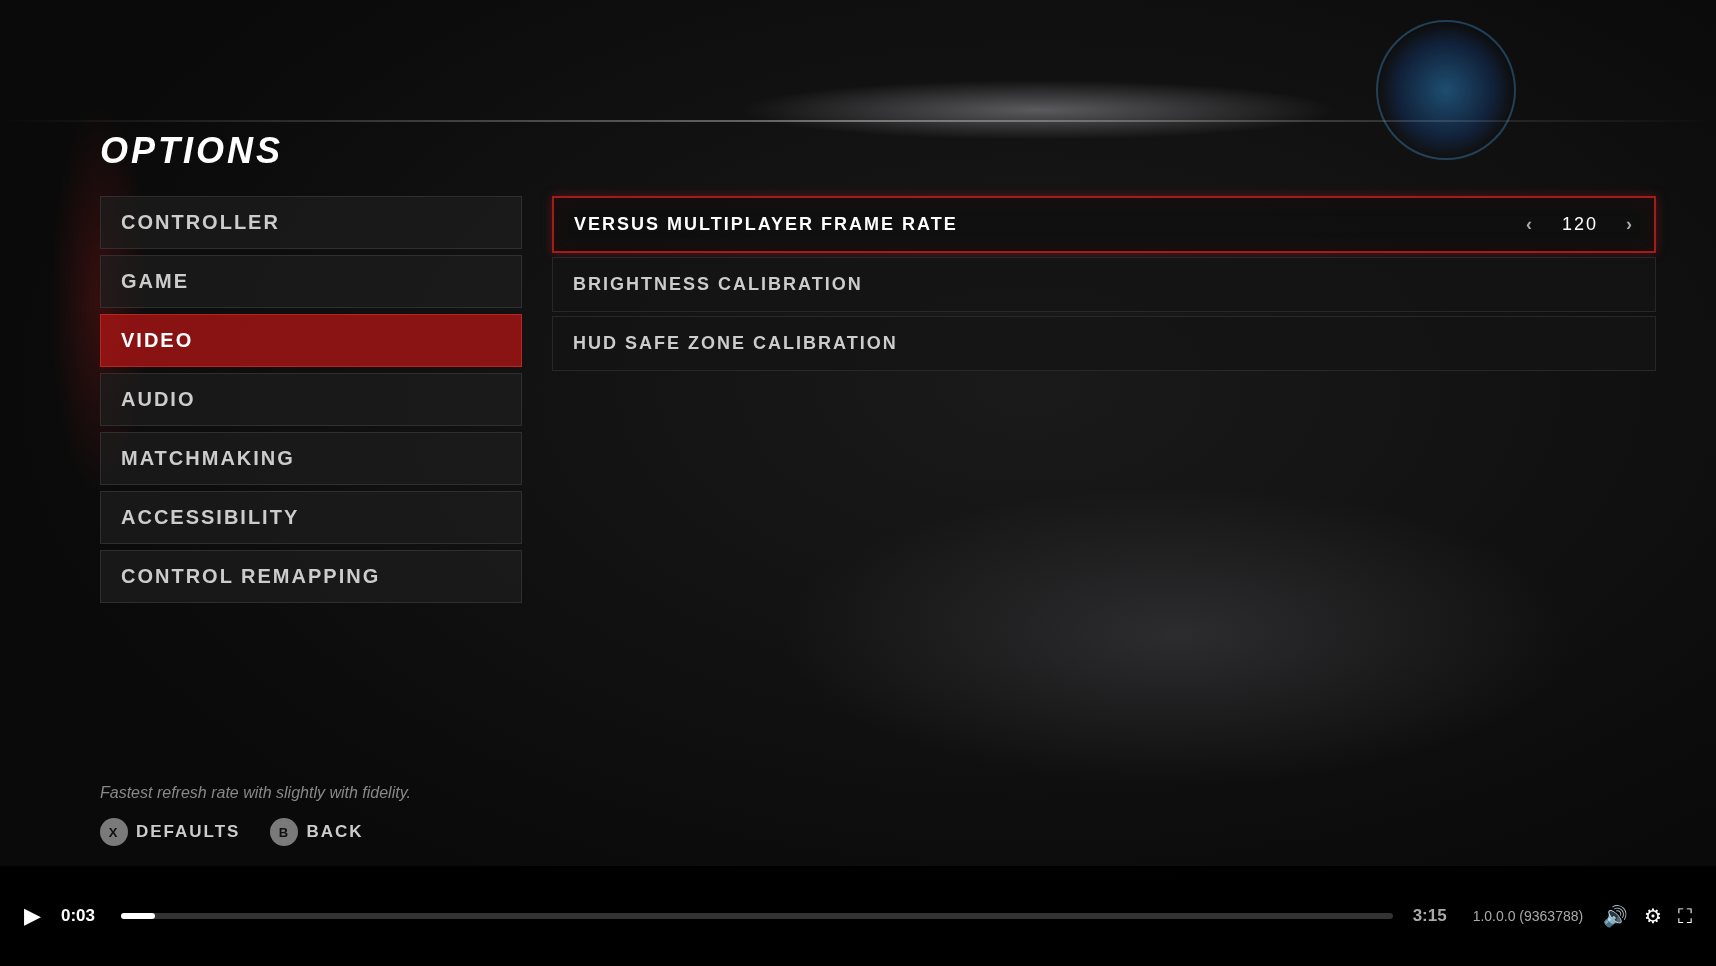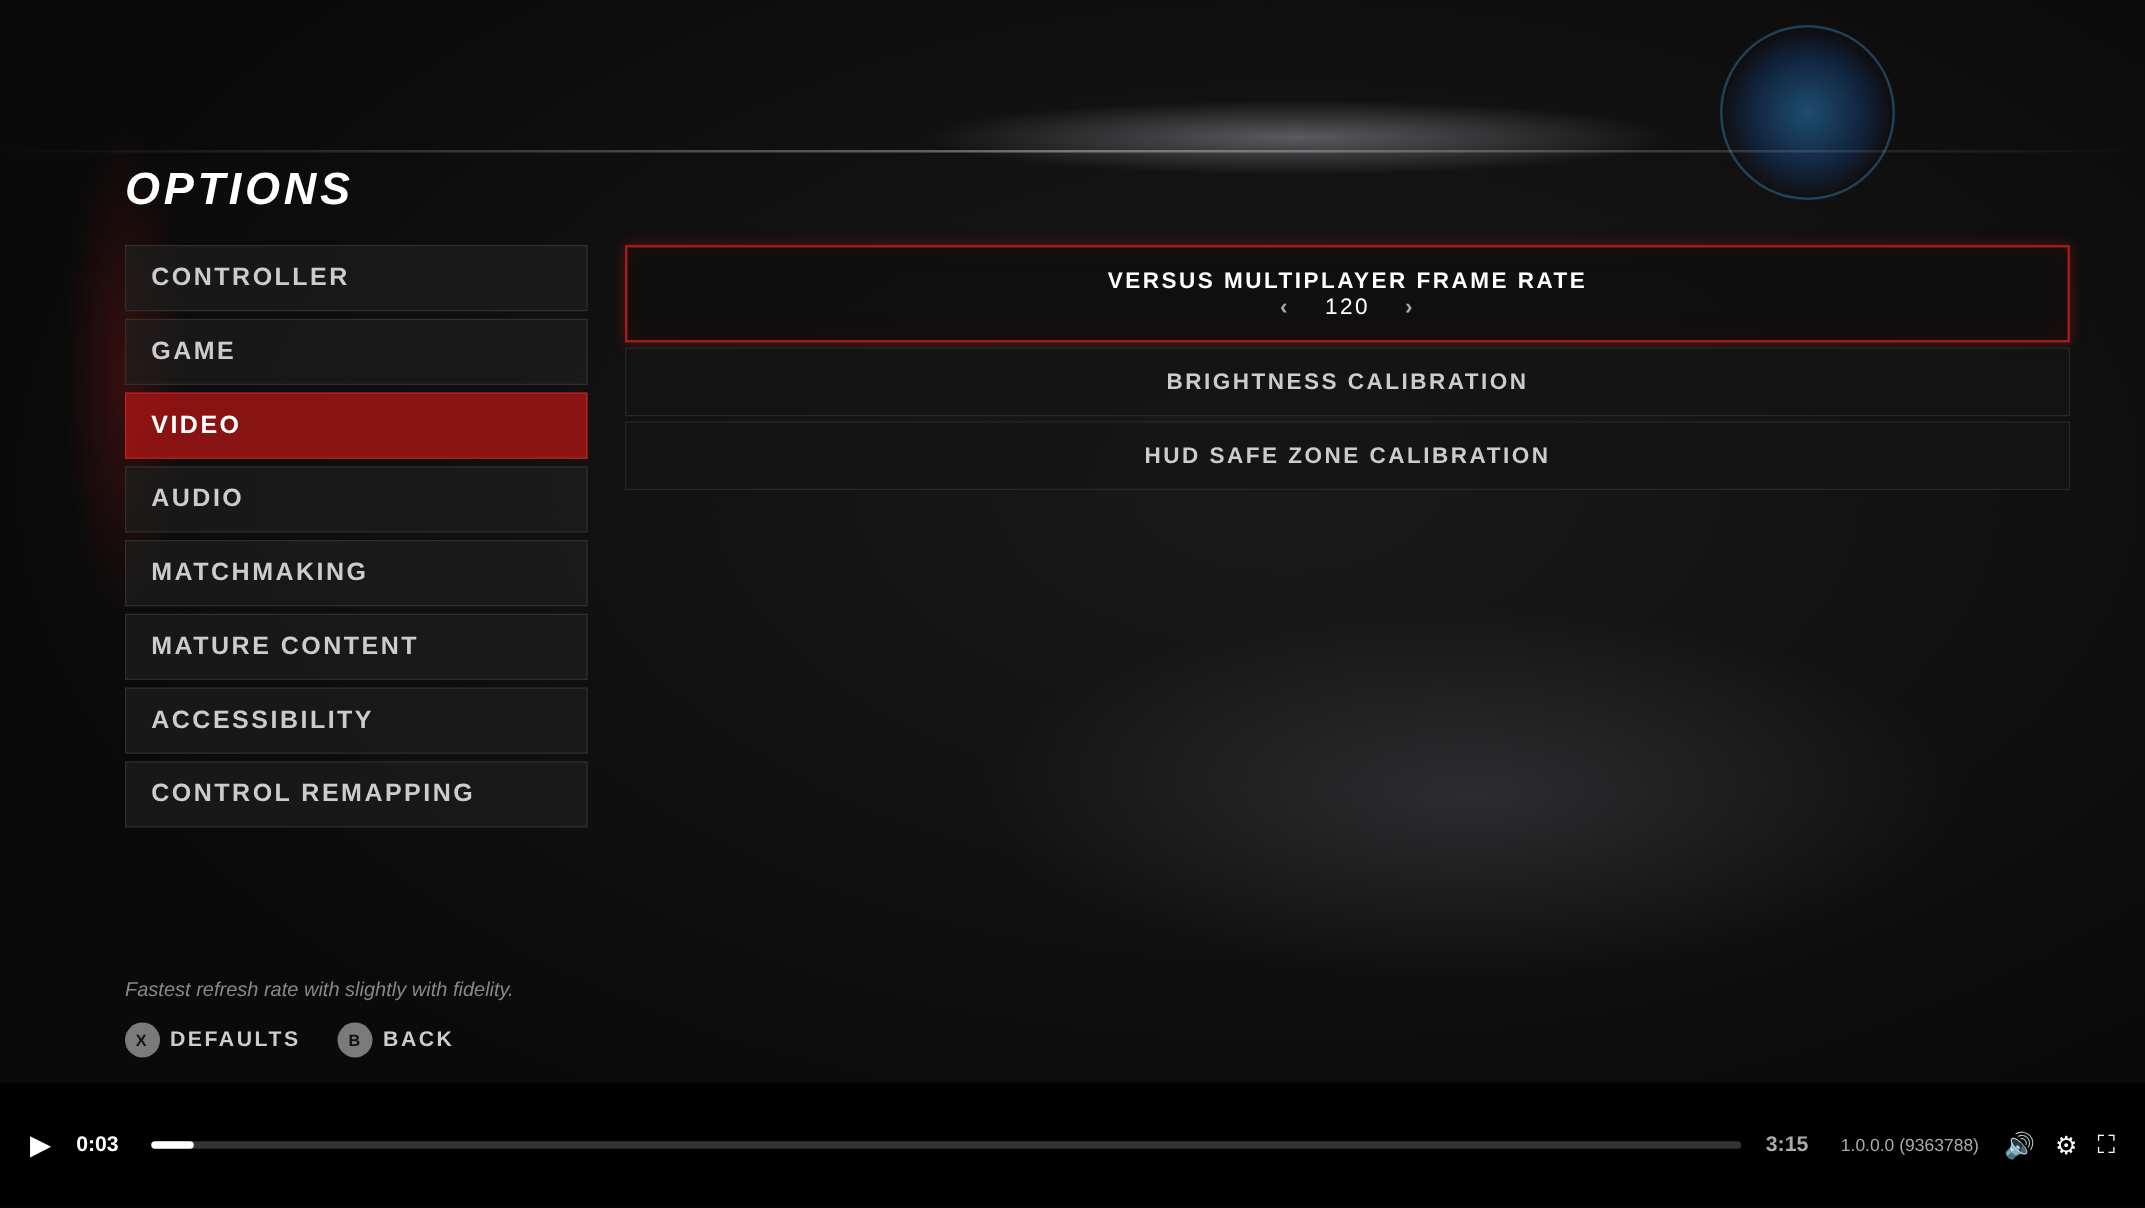--- a/index.html
+++ b/index.html
@@ -84,21 +84,21 @@
 
     
     .main-layout {
       display: flex;
       gap: 30px;
       align-items: flex-start;
     }
 
     
     .sidebar {
-      width: 370px;
+      width: 422px;
       flex-shrink: 0;
       display: flex;
       flex-direction: column;
       gap: 6px;
     }
 
     .sidebar-item {
       display: block;
       padding: 14px 20px;
       color: #ccc;
@@ -123,30 +123,29 @@
     .right-panel {
       flex: 1;
       display: flex;
       flex-direction: column;
       gap: 4px;
     }
 
     .setting-row {
       display: flex;
       align-items: center;
-      padding: 16px 32px;
+      padding: 16px 20px;
       background: rgba(20,20,20,0.75);
       border: 1px solid rgba(60,60,60,0.5);
       color: #ccc;
       font-size: 18px;
       font-weight: 700;
       letter-spacing: 2px;
       text-transform: uppercase;
       cursor: pointer;
-      flex-direction: column;
     }
 
     .setting-row.selected {
       background: rgba(15,15,15,0.9);
       border: 2px solid rgba(180,30,30,0.9);
       box-shadow: 0 0 10px rgba(180,30,30,0.4), inset 0 0 20px rgba(100,0,0,0.2);
       color: #fff;
     }
 
     .setting-row .setting-label {
@@ -319,21 +318,20 @@
   <div class="options-title">OPTIONS</div>
 
   <div class="main-layout">
 
     <nav class="sidebar">
       <div class="sidebar-item">CONTROLLER</div>
       <div class="sidebar-item">GAME</div>
       <div class="sidebar-item active">VIDEO</div>
       <div class="sidebar-item">AUDIO</div>
       <div class="sidebar-item">MATCHMAKING</div>
-      <div class="sidebar-item">MATURE CONTENT</div>
       <div class="sidebar-item">ACCESSIBILITY</div>
       <div class="sidebar-item">CONTROL REMAPPING</div>
     </nav>
 
     <div class="right-panel">
 
       <div class="setting-row selected">
         <span class="setting-label">VERSUS MULTIPLAYER FRAME RATE</span>
         <div class="setting-controls">
           <span class="chevron">‹</span>

